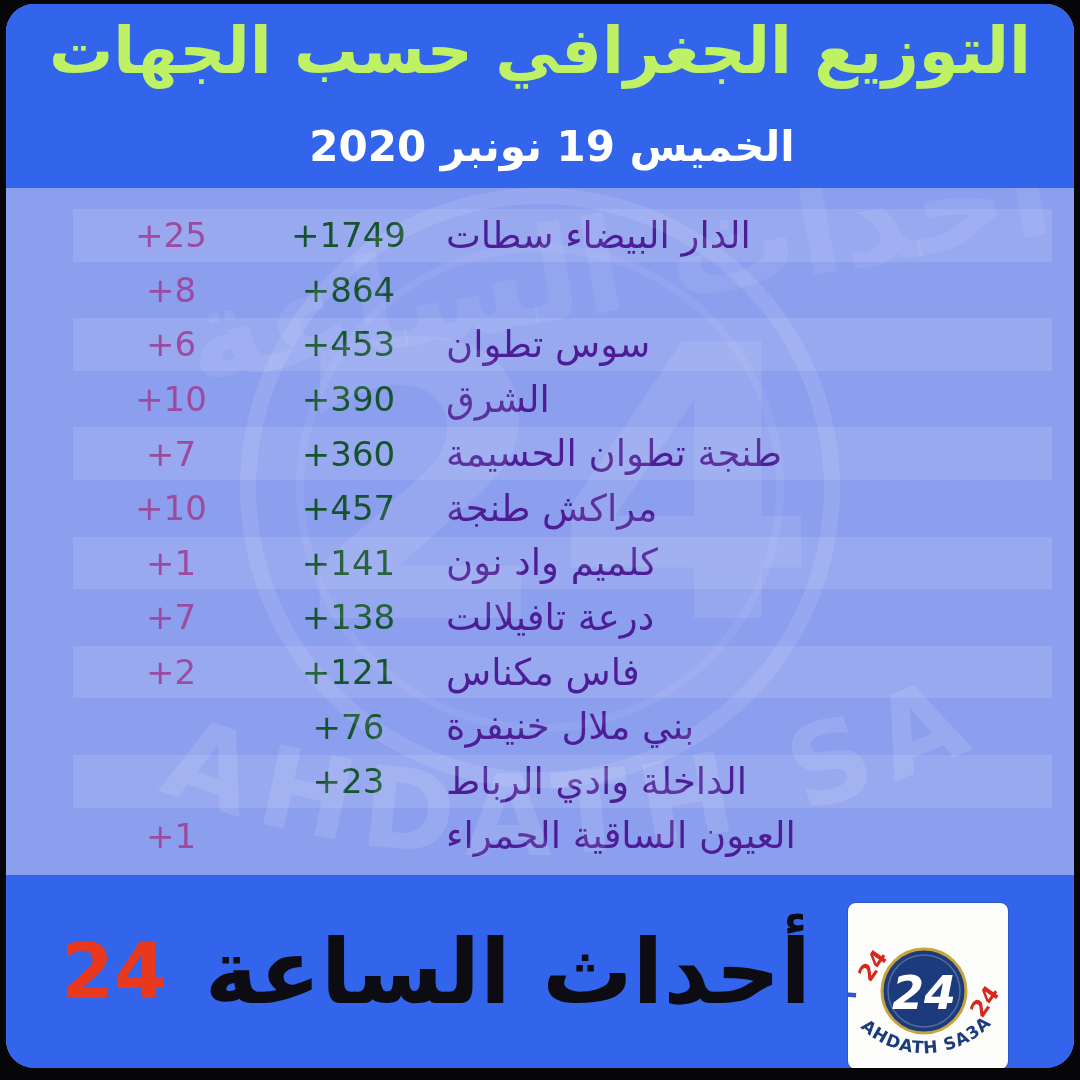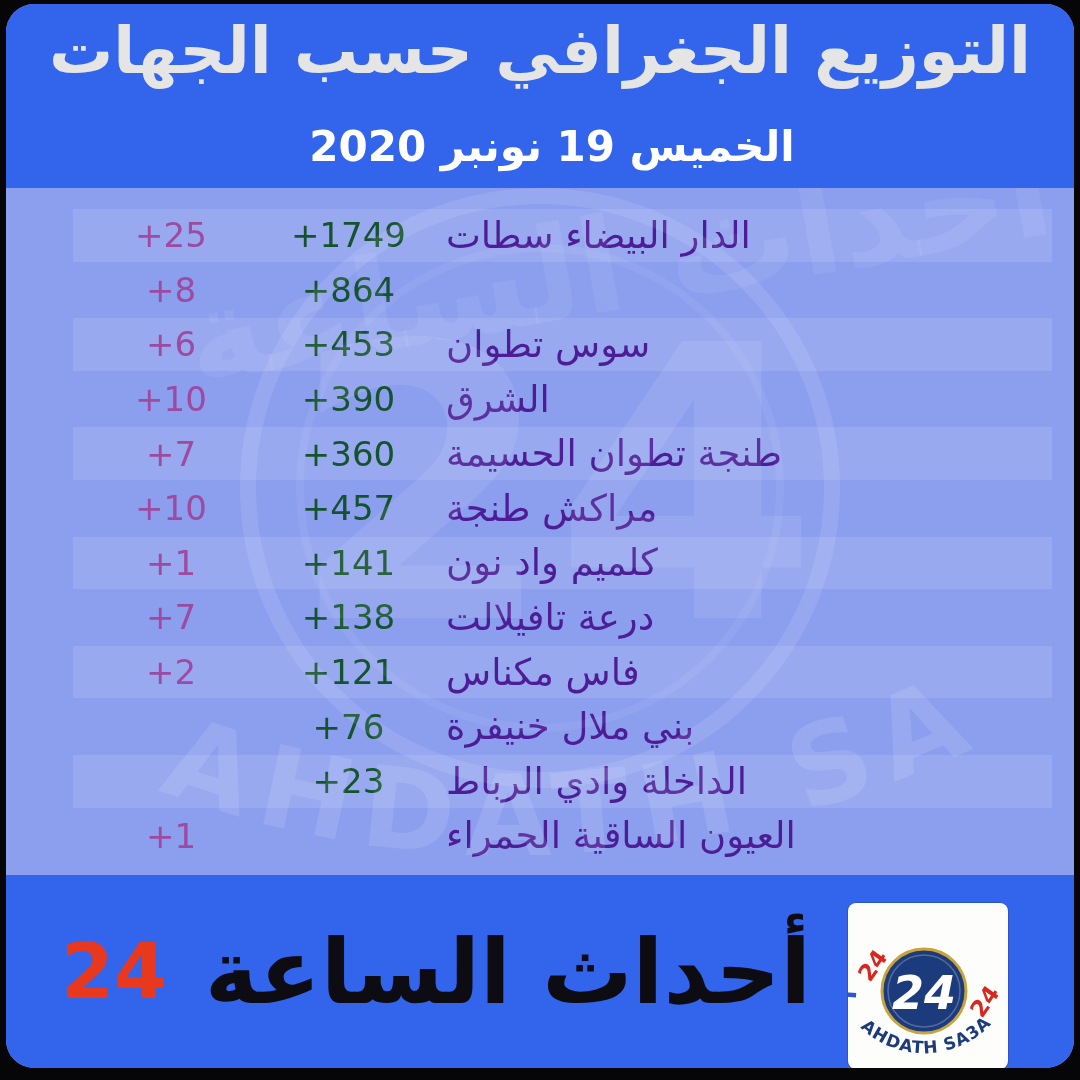--- a/index.html
+++ b/index.html
@@ -3,21 +3,21 @@
 <meta charset="utf-8">
 <style>
   html,body{margin:0;padding:0;background:#000;}
   *{box-sizing:border-box;font-family:"DejaVu Sans",sans-serif;}
   .canvas{position:relative;width:1080px;height:1080px;background:#060608;overflow:hidden;}
   .card{position:absolute;left:6px;top:4px;width:1068px;height:1064px;border-radius:28px;overflow:hidden;background:#8C9FEF;}
 
   
   .header{position:absolute;left:0;top:0;width:100%;height:184px;background:#3365EC;}
   .title{position:absolute;top:10px;left:0;width:100%;text-align:center;direction:rtl;
-         color:#e5e5e5;font-size:64px;font-weight:800;letter-spacing:1px;}
+         color:#bef264;font-size:64px;font-weight:800;letter-spacing:1px;}
   .date{position:absolute;top:118px;left:0;width:100%;text-align:center;direction:rtl;
         color:#ffffff;font-size:42px;font-weight:800;padding-left:24px;}
 
   
   .tbody{position:absolute;left:0;top:184px;width:100%;height:687px;background:#8C9FEF;}
   .rows{position:absolute;left:0;top:20px;width:100%;display:flex;flex-direction:column;margin-left:20px;}
   .row{position:relative;height:54.6px;}
   .row .band-bg{position:absolute;left:47px;right:42px;top:1px;bottom:1px;background:rgba(255,255,255,0.11);}
   .cell-sec{position:absolute;left:60px;width:170px;top:0;height:100%;display:flex;align-items:center;justify-content:center;
             color:#9C4BA0;font-size:34px;direction:ltr;z-index:3;}

